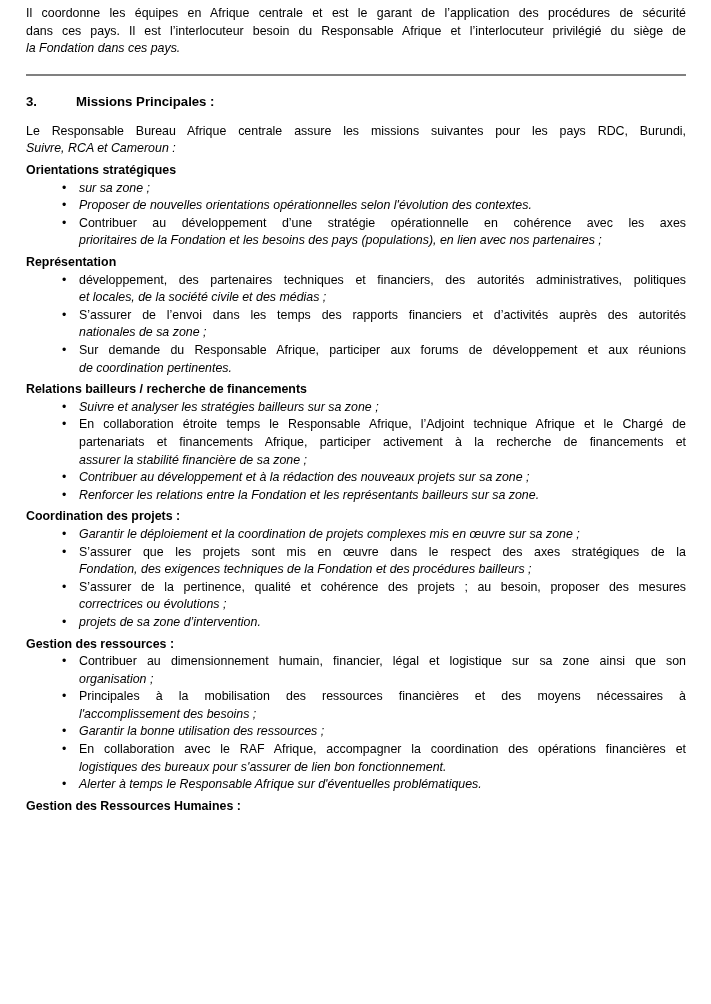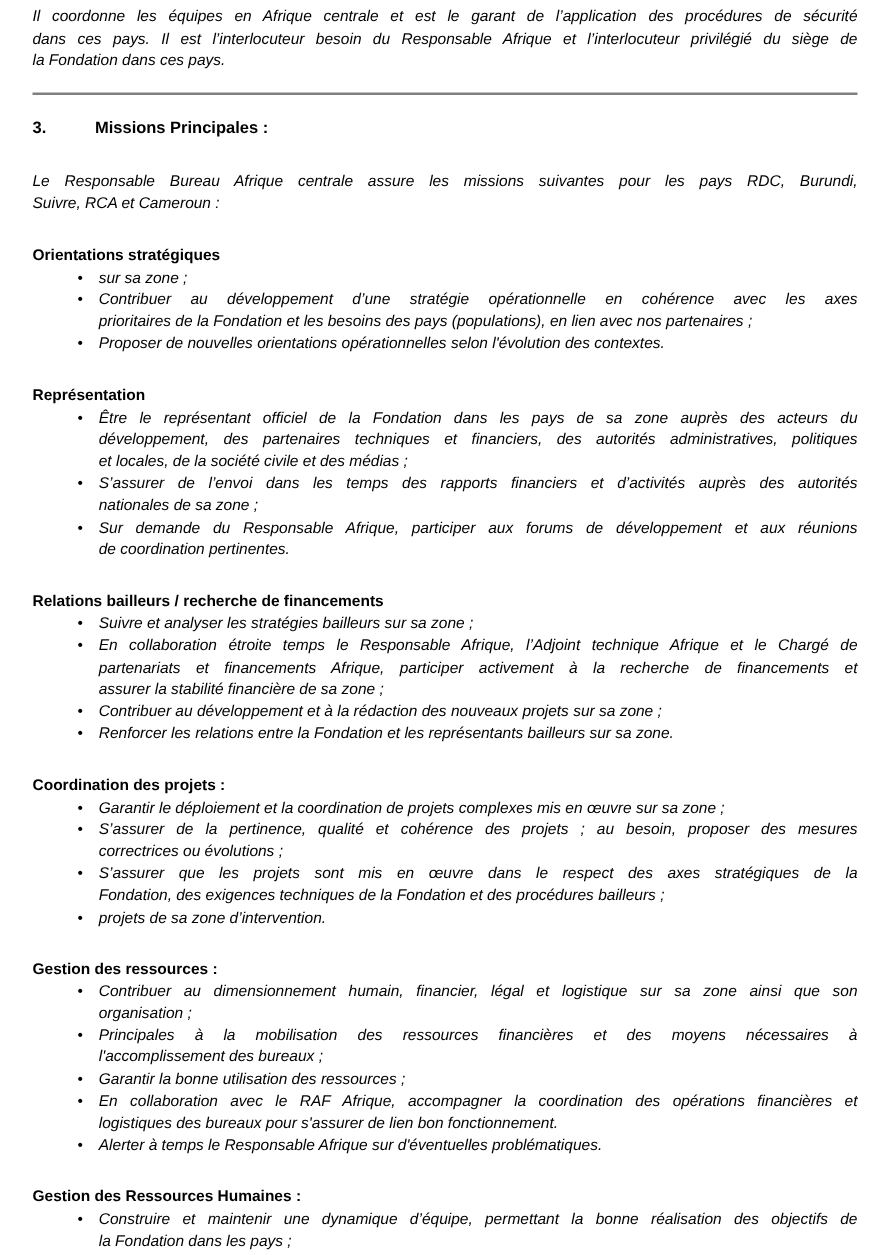--- a/index.html
+++ b/index.html
@@ -10,30 +10,30 @@
   }
   .page {
     box-sizing: border-box;
     width: 711px;
     padding: 5px 25px 0 26px;
     font-size: 12.4px;
     line-height: 17.6px;
   }
   .para { margin: 0; }
   
-  .jl { text-align: justify; text-align-last: justify; font-style: italic; }
+  .jl { text-align: justify; text-align-last: justify; }
   .ll { text-align: left; font-style: italic; }
   .rule { height: 2px; background: #808080; margin-top: 16px; }
   .num-heading {
     display: flex; font-weight: bold; font-size: 13.2px;
     margin-top: 17.5px;
   }
   .num-heading .num { width: 50px; flex: 0 0 50px; }
-  .lead { margin-top: 26px; }
-  .section { margin-top: 24px; }
+  .lead { margin-top: 12px; }
+  .section { margin-top: 4px; }
   .sec-heading { font-weight: bold; }
   ul.bullets { list-style: none; margin: 0; padding: 0; }
   ul.bullets li { position: relative; padding-left: 53px; }
   ul.bullets li::before {
     content: "\2022";
     position: absolute; left: 36px; top: 0;
   }
 </style>
 </head>
 <body style="color: rgb(0, 0, 0); background: rgb(255, 255, 255);">
@@ -59,33 +59,32 @@
     </div>
 
   <div id="sections">
       <div class="section">
         <div class="sec-heading">Orientations stratégiques</div>
         <ul class="bullets">
           <li>
             <div class="ll">sur sa zone ;</div>
           </li>
           <li>
+            <div class="ll">Proposer de nouvelles orientations opérationnelles selon l'évolution des contextes.</div>
+          </li>
+          <li>
             <div class="jl">Contribuer au développement d’une stratégie opérationnelle en cohérence avec les axes</div>
             <div class="ll">prioritaires de la Fondation et les besoins des pays (populations), en lien avec nos partenaires ;</div>
-          </li>
-          <li>
-            <div class="ll">Proposer de nouvelles orientations opérationnelles selon l'évolution des contextes.</div>
           </li>
         </ul>
       </div>
       <div class="section">
         <div class="sec-heading">Représentation</div>
         <ul class="bullets">
           <li>
-            <div class="jl">Être le représentant officiel de la Fondation dans les pays de sa zone auprès des acteurs du</div>
             <div class="jl">développement, des partenaires techniques et financiers, des autorités administratives, politiques</div>
             <div class="ll">et locales, de la société civile et des médias ;</div>
           </li>
           <li>
             <div class="jl">S’assurer de l’envoi dans les temps des rapports financiers et d’activités auprès des autorités</div>
             <div class="ll">nationales de sa zone ;</div>
           </li>
           <li>
             <div class="jl">Sur demande du Responsable Afrique, participer aux forums de développement et aux réunions</div>
             <div class="ll">de coordination pertinentes.</div>
@@ -111,59 +110,53 @@
           </li>
         </ul>
       </div>
       <div class="section">
         <div class="sec-heading">Coordination des projets :</div>
         <ul class="bullets">
           <li>
             <div class="ll">Garantir le déploiement et la coordination de projets complexes mis en œuvre sur sa zone ;</div>
           </li>
           <li>
+            <div class="jl">S’assurer que les projets sont mis en œuvre dans le respect des axes stratégiques de la</div>
+            <div class="ll">Fondation, des exigences techniques de la Fondation et des procédures bailleurs ;</div>
+          </li>
+          <li>
             <div class="jl">S’assurer de la pertinence, qualité et cohérence des projets ; au besoin, proposer des mesures</div>
             <div class="ll">correctrices ou évolutions ;</div>
-          </li>
-          <li>
-            <div class="jl">S’assurer que les projets sont mis en œuvre dans le respect des axes stratégiques de la</div>
-            <div class="ll">Fondation, des exigences techniques de la Fondation et des procédures bailleurs ;</div>
           </li>
           <li>
             <div class="ll">projets de sa zone d’intervention.</div>
           </li>
         </ul>
       </div>
       <div class="section">
         <div class="sec-heading">Gestion des ressources :</div>
         <ul class="bullets">
           <li>
             <div class="jl">Contribuer au dimensionnement humain, financier, légal et logistique sur sa zone ainsi que son</div>
             <div class="ll">organisation ;</div>
           </li>
           <li>
             <div class="jl">Principales à la mobilisation des ressources financières et des moyens nécessaires à</div>
-            <div class="ll">l'accomplissement des bureaux ;</div>
+            <div class="ll">l'accomplissement des besoins ;</div>
           </li>
           <li>
             <div class="ll">Garantir la bonne utilisation des ressources ;</div>
           </li>
           <li>
             <div class="jl">En collaboration avec le RAF Afrique, accompagner la coordination des opérations financières et</div>
             <div class="ll">logistiques des bureaux pour s'assurer de lien bon fonctionnement.</div>
           </li>
           <li>
             <div class="ll">Alerter à temps le Responsable Afrique sur d'éventuelles problématiques.</div>
           </li>
         </ul>
       </div>
       <div class="section">
         <div class="sec-heading">Gestion des Ressources Humaines :</div>
-        <ul class="bullets">
-          <li>
-            <div class="jl">Construire et maintenir une dynamique d’équipe, permettant la bonne réalisation des objectifs de</div>
-            <div class="ll">la Fondation dans les pays ;</div>
-          </li>
-        </ul>
       </div>
     </div>
 
 </div>
 
 </body></html>

